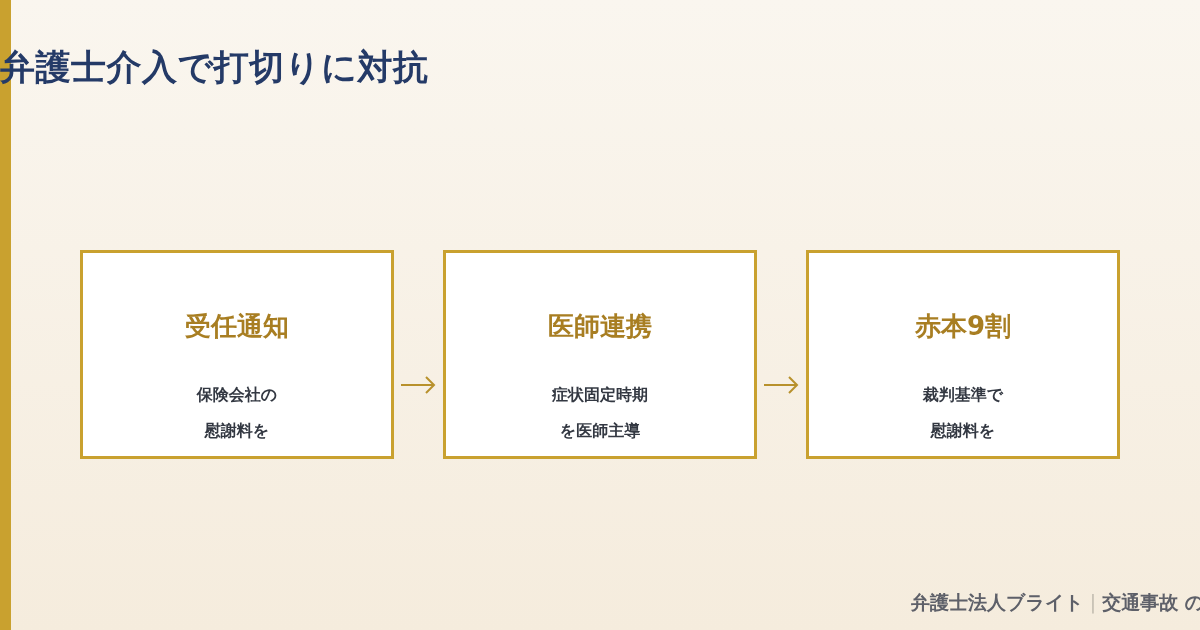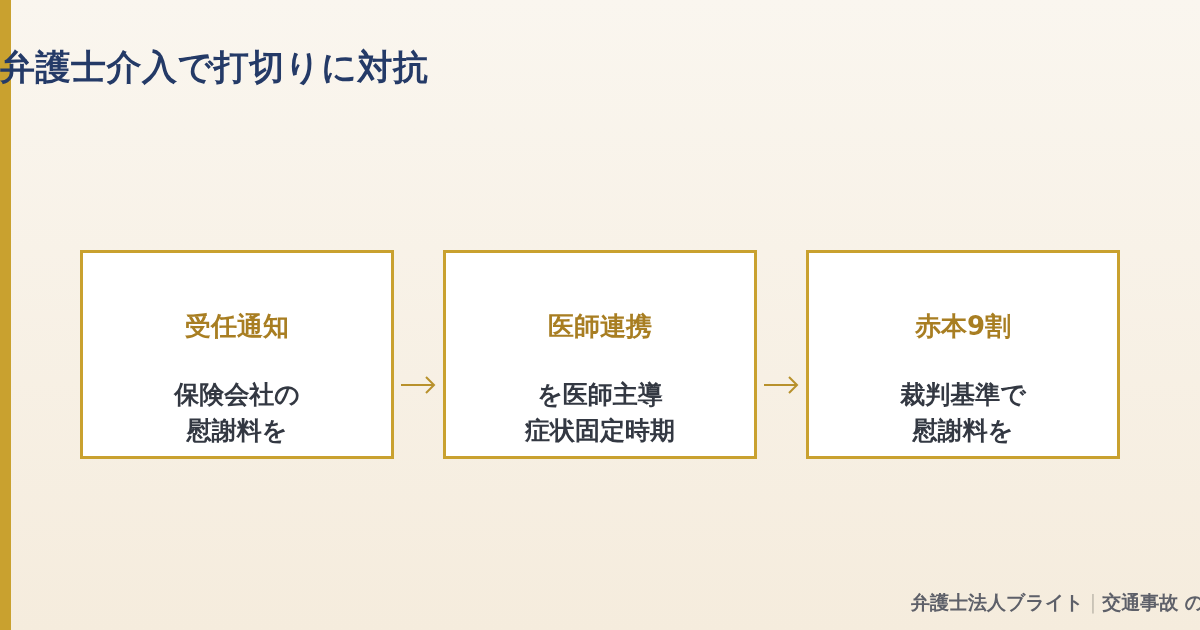--- a/index.html
+++ b/index.html
@@ -24,21 +24,21 @@
       background: #ffffff;
       border: 3px solid #c9a12f;
       text-align: center;
     }
     .card-heading {
       position: absolute; left: 0; right: 0; top: 56px;
       font-size: 26px; font-weight: bold; color: #a87e22;
     }
     .card-body {
       position: absolute; left: 0; right: 0; top: 124px;
-      font-size: 25px; font-weight: bold; color: #333842;
+      font-size: 16px; font-weight: bold; color: #333842;
       line-height: 36px;
     }
     .card-body span { display: block; }
     .arrow {
       position: absolute; top: 370px;
       width: 36px; height: 30px;
     }
     .footer {
       position: absolute; left: 911px; top: 590px;
       white-space: nowrap;
@@ -62,22 +62,22 @@
 </div>
 
 <svg class="arrow" style="left:400px;" viewBox="0 0 36 30">
   <line x1="1" y1="15" x2="34" y2="15" stroke="#b8912c" stroke-width="2"></line>
   <polyline points="26,7 34,15 26,23" fill="none" stroke="#b8912c" stroke-width="2"></polyline>
 </svg>
 
 <div class="card" style="left:443px;">
   <div class="card-heading">医師連携</div>
   <div class="card-body">
+    <span>症状固定時期</span>
     <span>を医師主導</span>
-    <span>症状固定時期</span>
   </div>
 </div>
 
 <svg class="arrow" style="left:763px;" viewBox="0 0 36 30">
   <line x1="1" y1="15" x2="34" y2="15" stroke="#b8912c" stroke-width="2"></line>
   <polyline points="26,7 34,15 26,23" fill="none" stroke="#b8912c" stroke-width="2"></polyline>
 </svg>
 
 <div class="card" style="left:806px;">
   <div class="card-heading">赤本9割</div>

